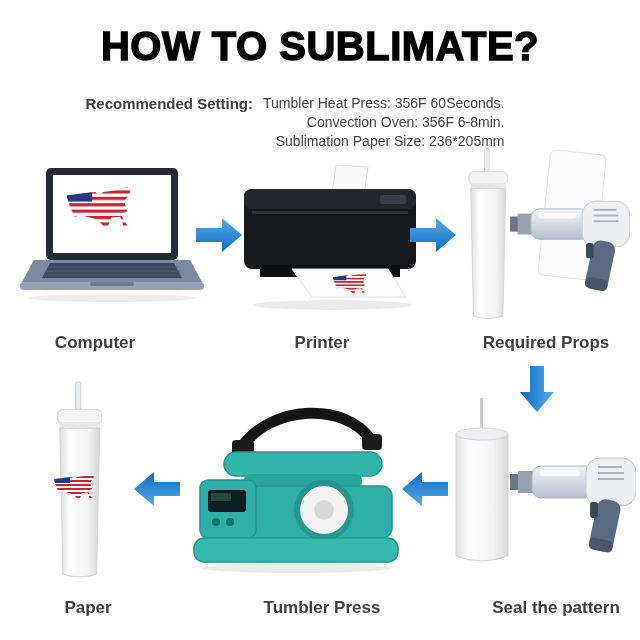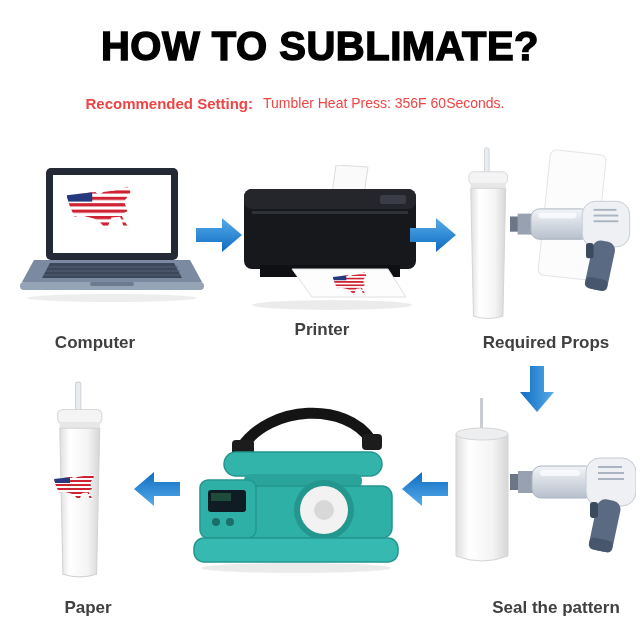--- a/index.html
+++ b/index.html
@@ -1,21 +1,21 @@
 <!DOCTYPE html>
 <html><head>
 <meta charset="utf-8">
 <style>
   html,body{margin:0;padding:0;background:#fff;}
   .canvas{position:relative;width:640px;height:640px;background:#ffffff;overflow:hidden;
           font-family:"Liberation Sans",sans-serif;}
   .abs{position:absolute;}
   .title{top:24px;left:0;width:640px;text-align:center;font-size:40px;font-weight:bold;
          color:#000;-webkit-text-stroke:1.4px #000;letter-spacing:0.5px;margin:0;}
-  .settings{top:94px;left:0;width:590px;display:flex;justify-content:center;gap:10px;color:#ef4444;}
+  .settings{top:94px;left:0;width:590px;display:flex;justify-content:center;gap:10px;color:#404040;}
   .settings-label{font-weight:bold;font-size:15px;white-space:nowrap;padding-top:1px;}
   .settings-lines{display:flex;flex-direction:column;align-items:flex-end;font-size:14px;line-height:1.35;}
   .step-label{font-weight:bold;font-size:17px;color:#404040;transform:translateX(-50%);white-space:nowrap;}
   .rot90{transform:rotate(90deg);}
   .rot180{transform:rotate(180deg);}
   svg{display:block;}
 </style>
 </head>
 <body>
 
@@ -76,20 +76,22 @@
       </g>
     </defs>
   </svg>
 
   <h1 class="abs title">HOW TO SUBLIMATE?</h1>
 
   <div class="abs settings">
     <div class="settings-label">Recommended Setting:</div>
     <div class="settings-lines">
       <div>Tumbler Heat Press: 356F 60Seconds.</div>
+      <div>Convection Oven: 356F 6-8min.</div>
+      <div>Sublimation Paper Size: 236*205mm</div>
     </div>
   </div>
 
   <div class="abs" style="left:20px;top:166px">
     <svg width="185" height="155" viewBox="0 0 185 155">
       <rect x="26" y="2" width="132" height="92" rx="5" fill="#242a35"></rect>
       <rect x="33" y="9" width="118" height="78" fill="#ffffff"></rect>
       <use href="#usaFlag" transform="translate(45,18) scale(0.8)"></use>
       <polygon points="14,94 170,94 182,116 2,116" fill="#7b8aa0"></polygon>
       <polygon points="30,97 154,97 162,112 22,112" fill="#3c4759"></polygon>
@@ -132,21 +134,21 @@
     <svg width="185" height="180" viewBox="0 0 185 180">
       <g transform="rotate(6 120 70)">
         <rect x="92" y="6" width="56" height="126" rx="6" fill="#fcfcfd" stroke="#e2e4e8"></rect>
       </g>
       <use href="#tumblerStraw" transform="translate(4,0) scale(0.92)"></use>
       <use href="#heatGun" transform="translate(58,42) scale(0.95)"></use>
     </svg>
   </div>
 
   <div class="abs step-label" style="left:95px;top:333px">Computer</div>
-  <div class="abs step-label" style="left:322px;top:320px">Printer</div>
+  <div class="abs step-label" style="left:322px;top:333px">Printer</div>
   <div class="abs step-label" style="left:546px;top:333px">Required Props</div>
 
   <div class="abs rot90" style="left:514px;top:372px">
     <svg width="46" height="34" viewBox="0 0 46 34">
         <use href="#arrowShape"></use>
       </svg>
   </div>
 
   <div class="abs" style="left:40px;top:380px">
     <svg width="80" height="205" viewBox="0 0 80 205">
@@ -193,15 +195,16 @@
       <g transform="translate(10,2)">
         <rect x="24" y="0" width="3" height="32" fill="#c9ccd0"></rect>
         <path d="M0,36 L0,158 Q26,168 52,158 L52,36" fill="url(#tumblerGrad)" stroke="#d5d5d5"></path>
         <ellipse cx="26" cy="36" rx="26" ry="6" fill="#eceeef" stroke="#d5d5d5"></ellipse>
       </g>
       <use href="#heatGun" transform="translate(64,48) scale(1.0)"></use>
     </svg>
   </div>
 
   <div class="abs step-label" style="left:88px;top:598px">Paper</div>
+  <div class="abs step-label" style="left:322px;top:598px">Tumbler Press</div>
   <div class="abs step-label" style="left:556px;top:598px">Seal the pattern</div>
 
 </div>
 
 </body></html>

